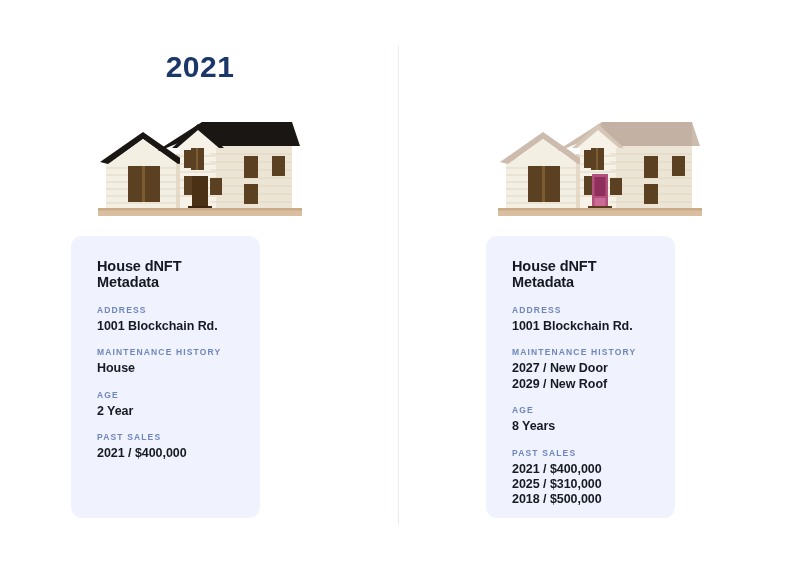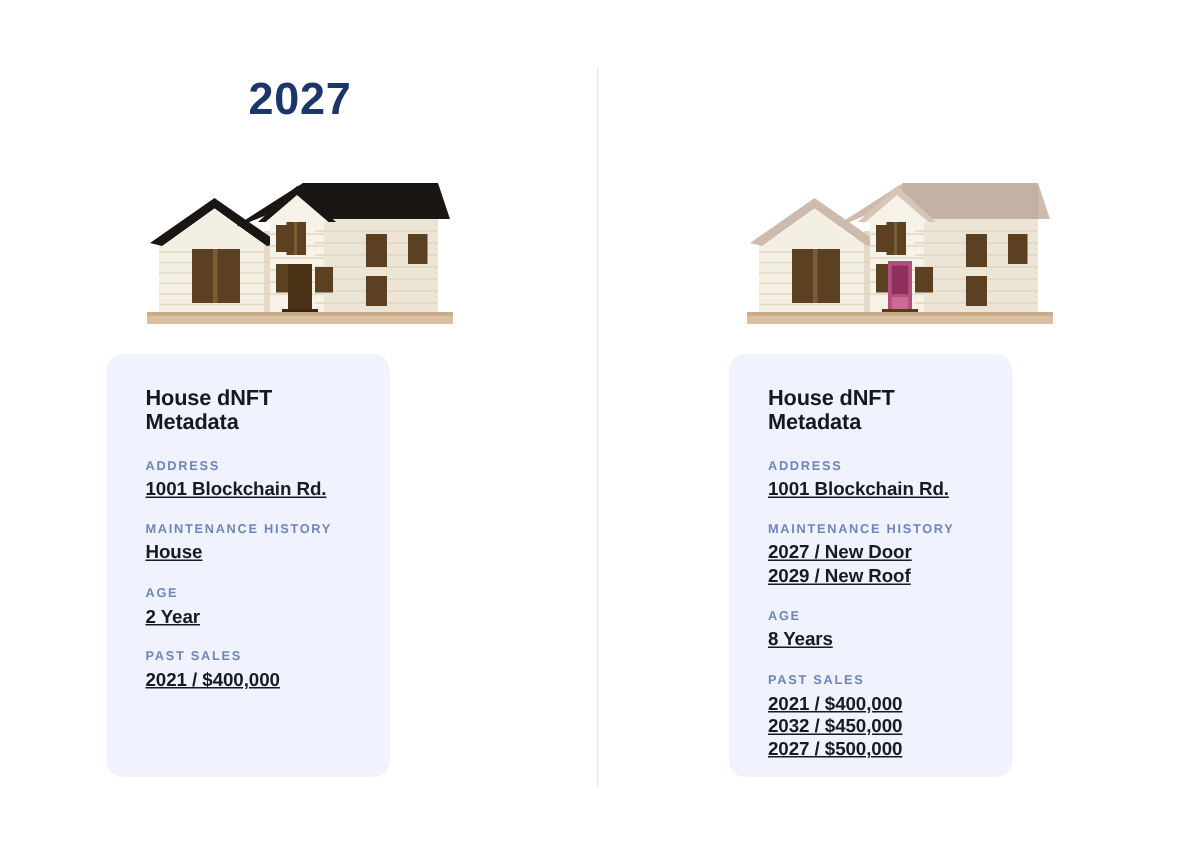--- a/index.html
+++ b/index.html
@@ -99,34 +99,33 @@
     color: #6f86bd;
     text-transform: uppercase;
     margin-bottom: 4px;
   }
   .field-value {
     font-size: 12.5px;
     font-weight: 700;
     color: #161a22;
     line-height: 1.23;
     letter-spacing: -0.05px;
-    text-decoration: underline;
   }
   .field-value .vline { display: block; }
 </style>
 </head>
 <body>
 
 <div class="stage">
 
   <div class="divider"></div>
 
   <div class="col col-left">
 
-    <div class="year">2027</div>
+    <div class="year">2021</div>
 
     <div class="house-wrap">
       <svg class="house-svg" width="217" height="112" viewBox="0 0 217 112">
 
         <rect x="118" y="38" width="82" height="62" fill="#ece4d4"></rect>
         <rect x="118" y="38" width="82" height="62" fill="none"></rect>
 
         <rect x="14" y="50" width="74" height="50" fill="#f4efe3"></rect>
 
         <rect x="84" y="46" width="40" height="54" fill="#e4dac7"></rect>
@@ -301,20 +300,20 @@
         <div class="field-label">AGE</div>
         <div class="field-value">
           <span class="vline">8 Years</span>
         </div>
       </div>
 
       <div class="field">
         <div class="field-label">PAST SALES</div>
         <div class="field-value">
           <span class="vline">2021 / $400,000</span>
-          <span class="vline">2032 / $450,000</span>
-          <span class="vline">2027 / $500,000</span>
+          <span class="vline">2025 / $310,000</span>
+          <span class="vline">2018 / $500,000</span>
         </div>
       </div>
     </div>
   </div>
 
 </div>
 
 </body></html>

